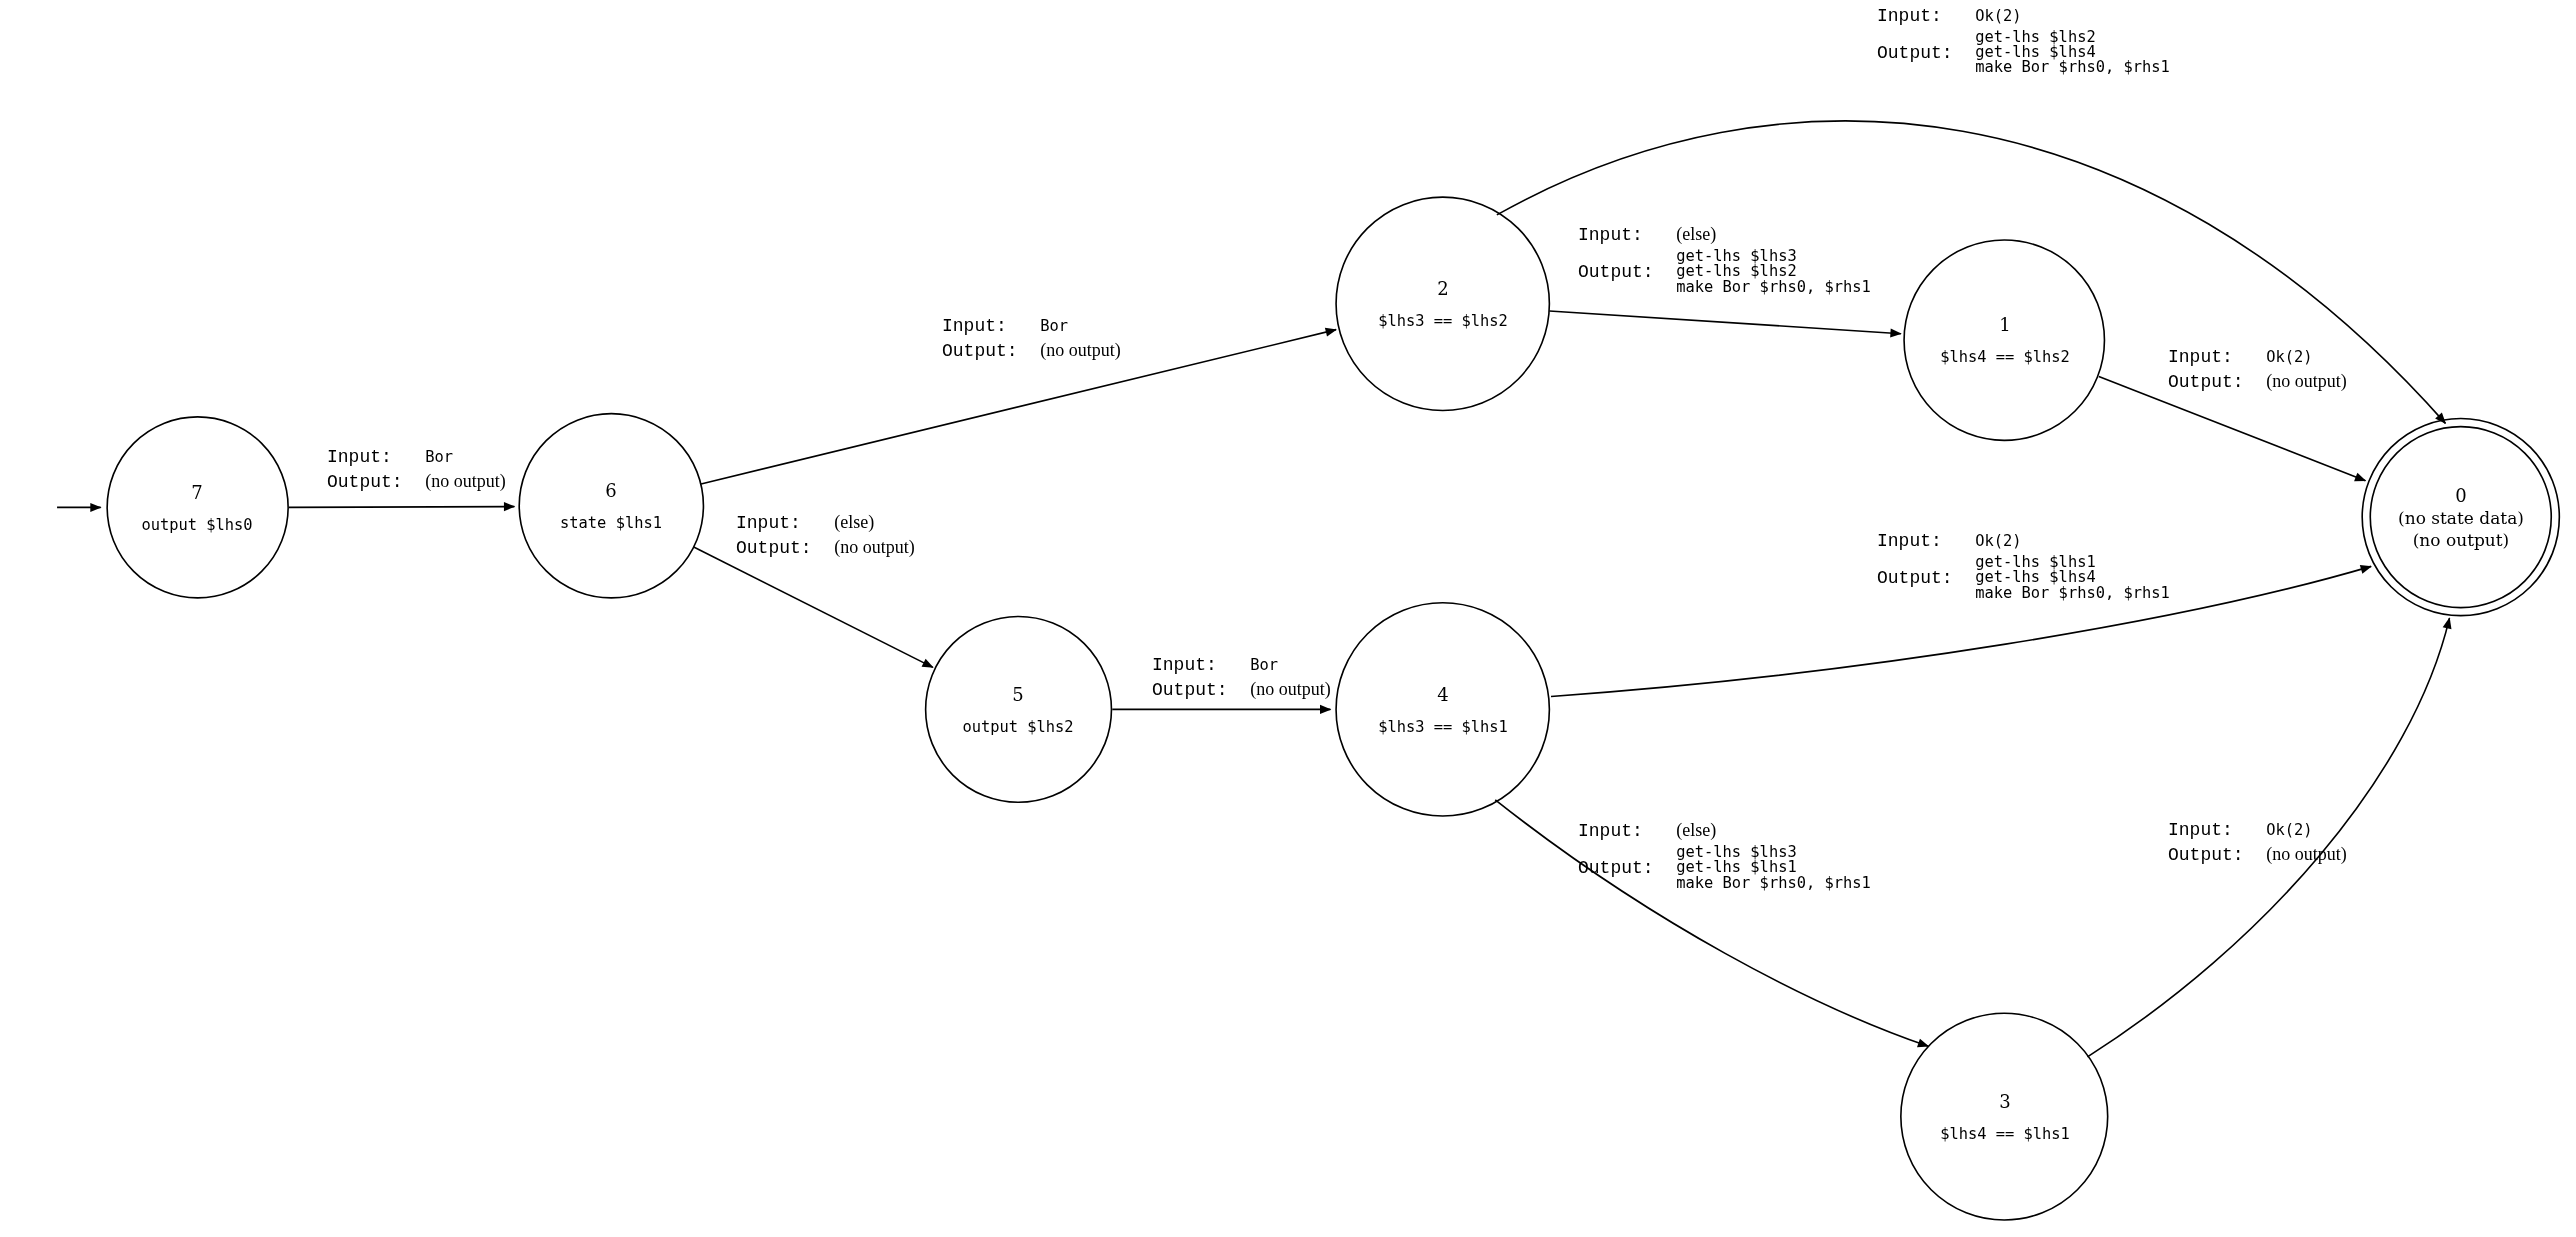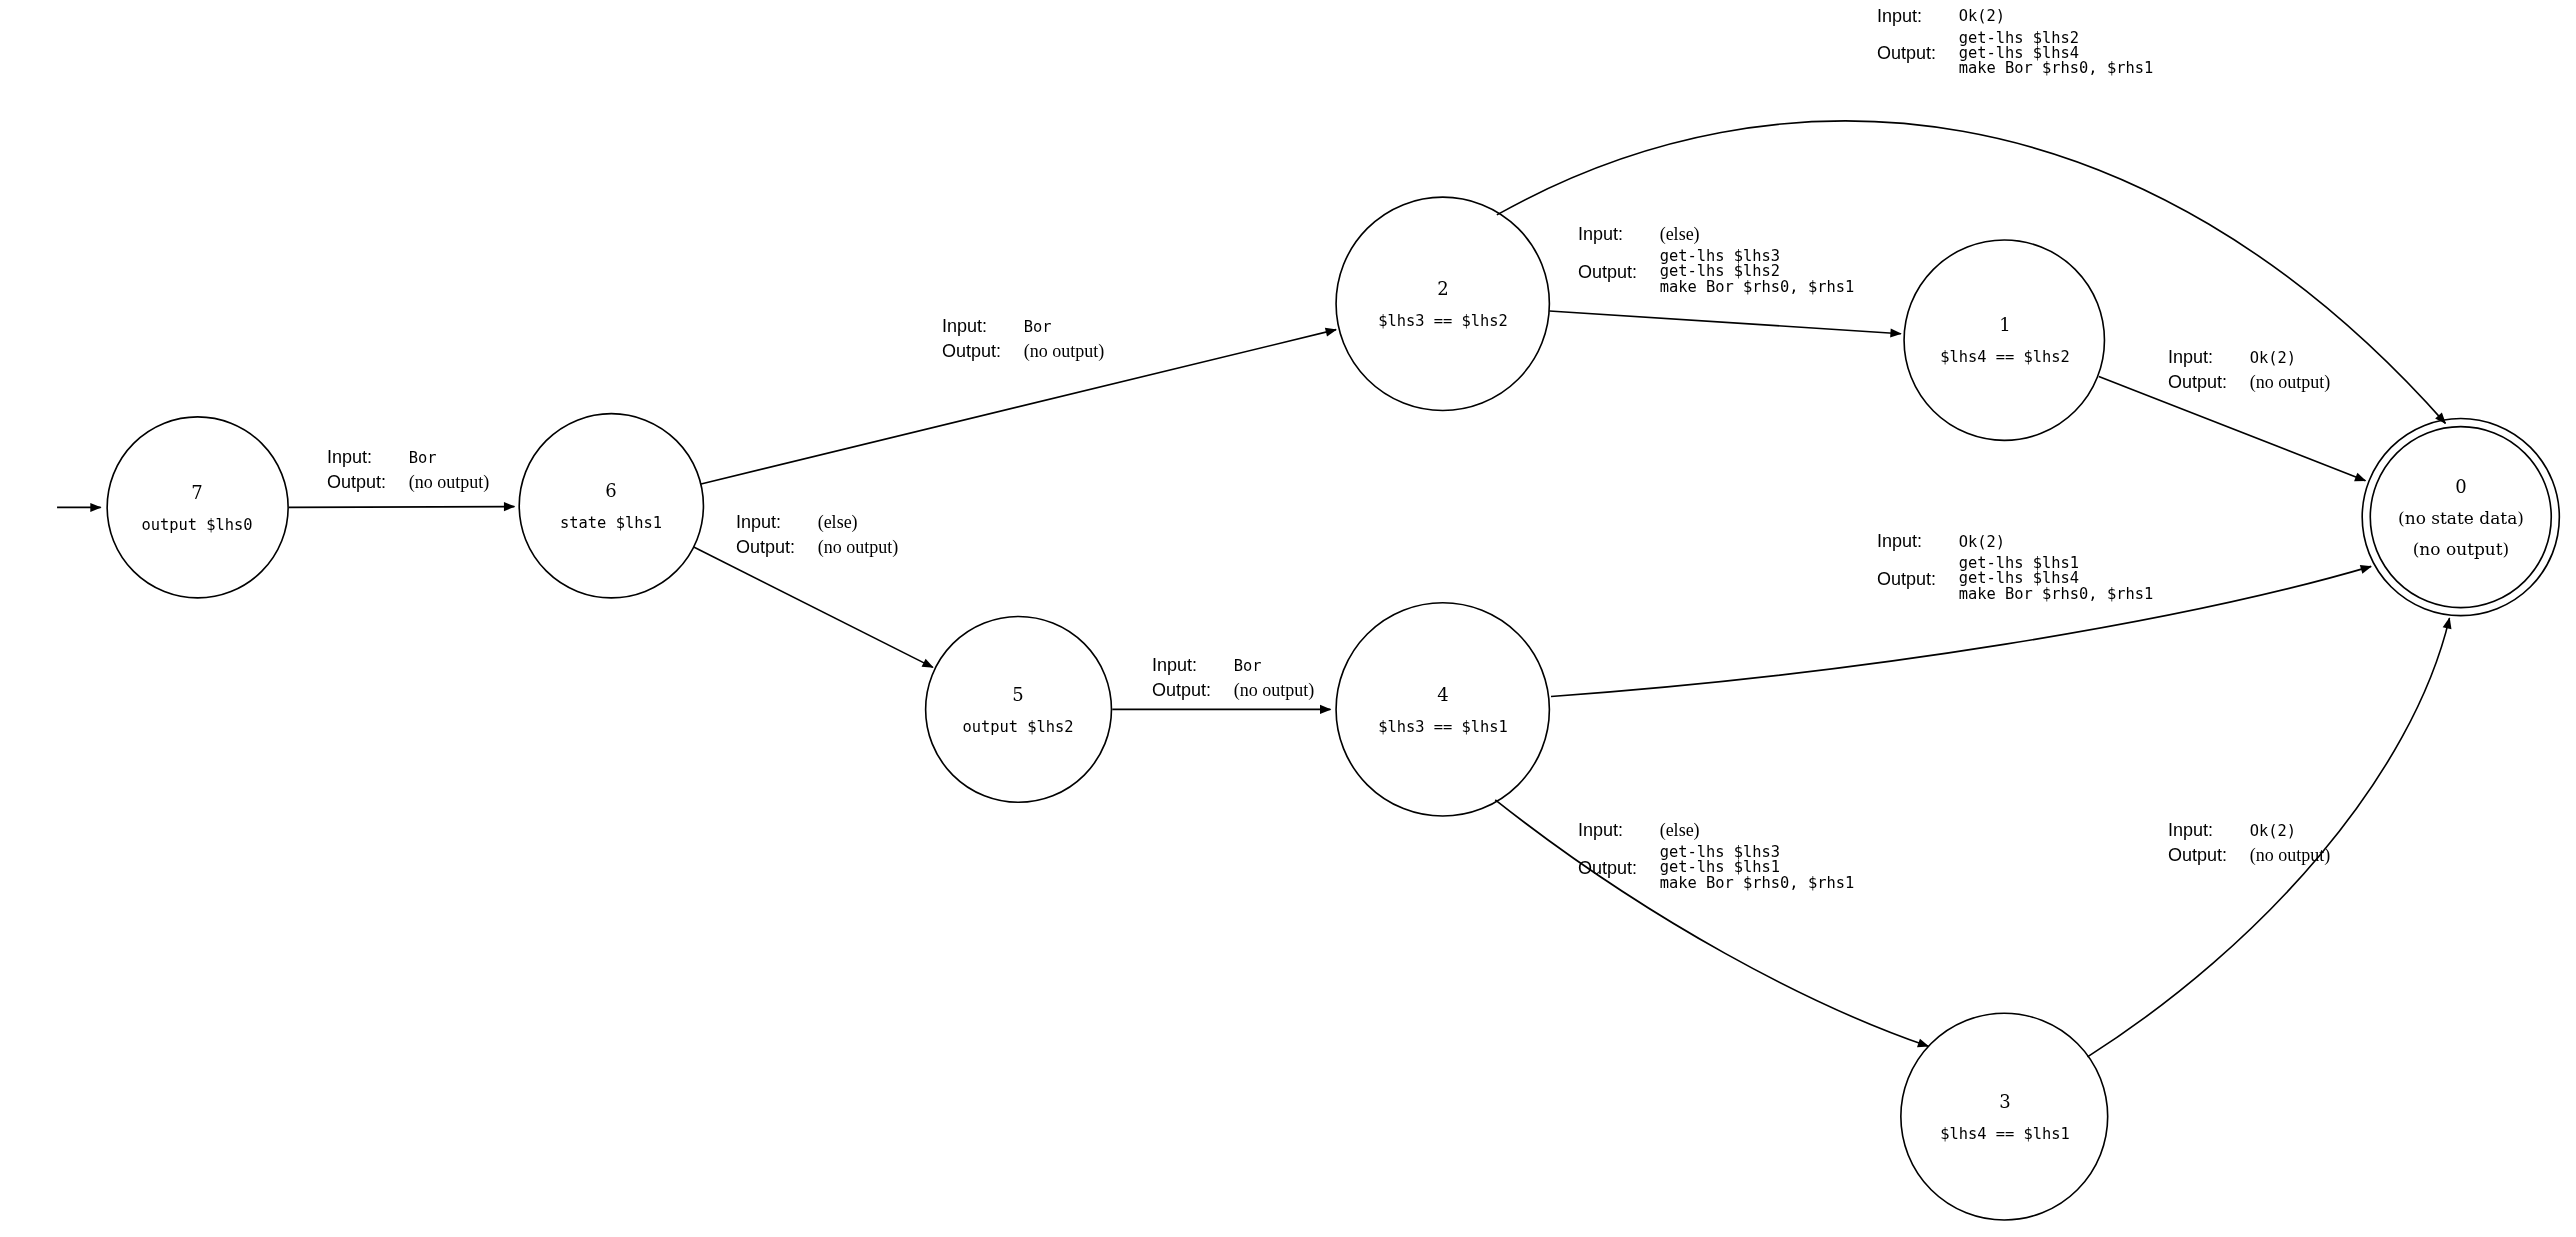--- a/index.html
+++ b/index.html
@@ -25,35 +25,35 @@
   }
   .node-label .nid { font-size: 18px; font-family: "DejaVu Serif", serif; }
   .node-label .ncode {
     font-family: "DejaVu Sans Mono", monospace;
     font-size: 15.4px;
     margin-top: 13px;
   }
   .node-label .nserif {
     font-family: "DejaVu Serif", serif;
     font-size: 17px;
-    margin-top: 11px;
+    margin-top: 2px;
   }
 
   .edge-label {
     position: absolute;
     display: table;
     border-spacing: 0 4.8px;
     white-space: nowrap;
   }
   .edge-label .row { display: table-row; }
   .edge-label .key {
     display: table-cell;
     vertical-align: middle;
     text-align: left;
-    font-family: Liberation Sans, sans-serif;
+    font-family: Liberation Mono, monospace;
     font-size: 18px;
     padding-right: 22.6px;
   }
   .edge-label .val {
     display: table-cell;
     vertical-align: middle;
     min-width: 121px;
   }
   .val.serif { font-family: Liberation Serif, serif; font-size: 18px; }
   .val.mono  { font-family: "DejaVu Sans Mono", monospace; font-size: 15.4px; }

